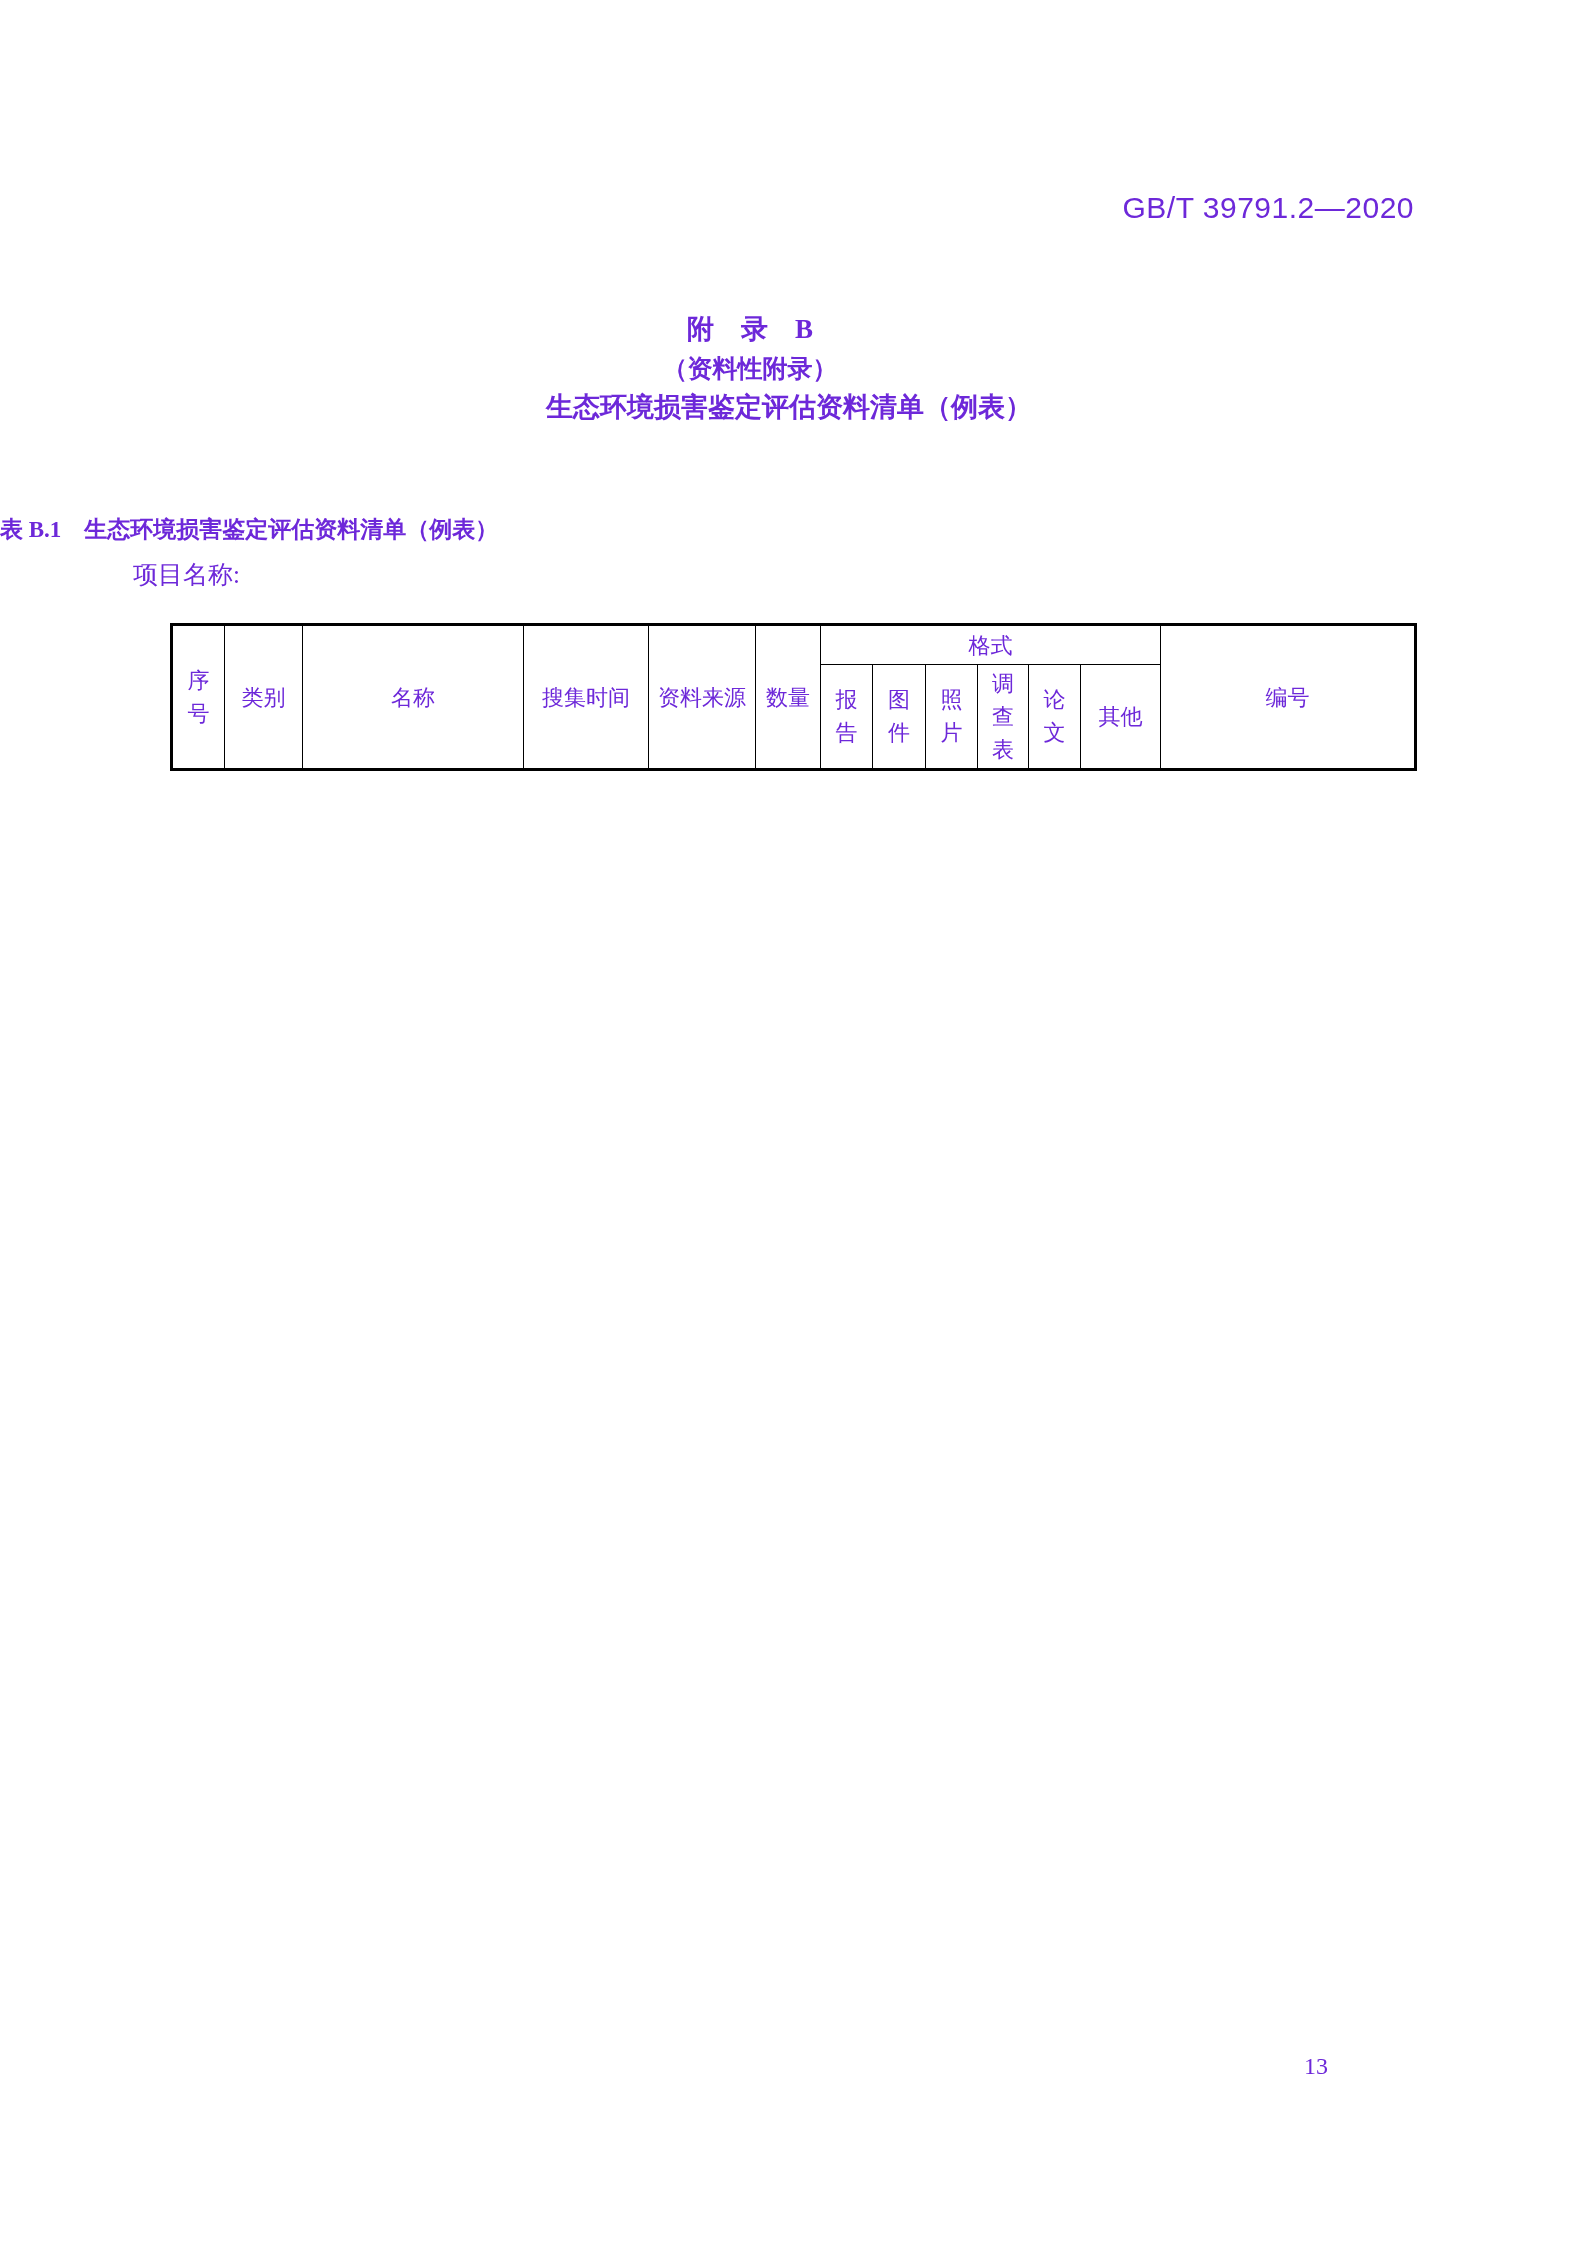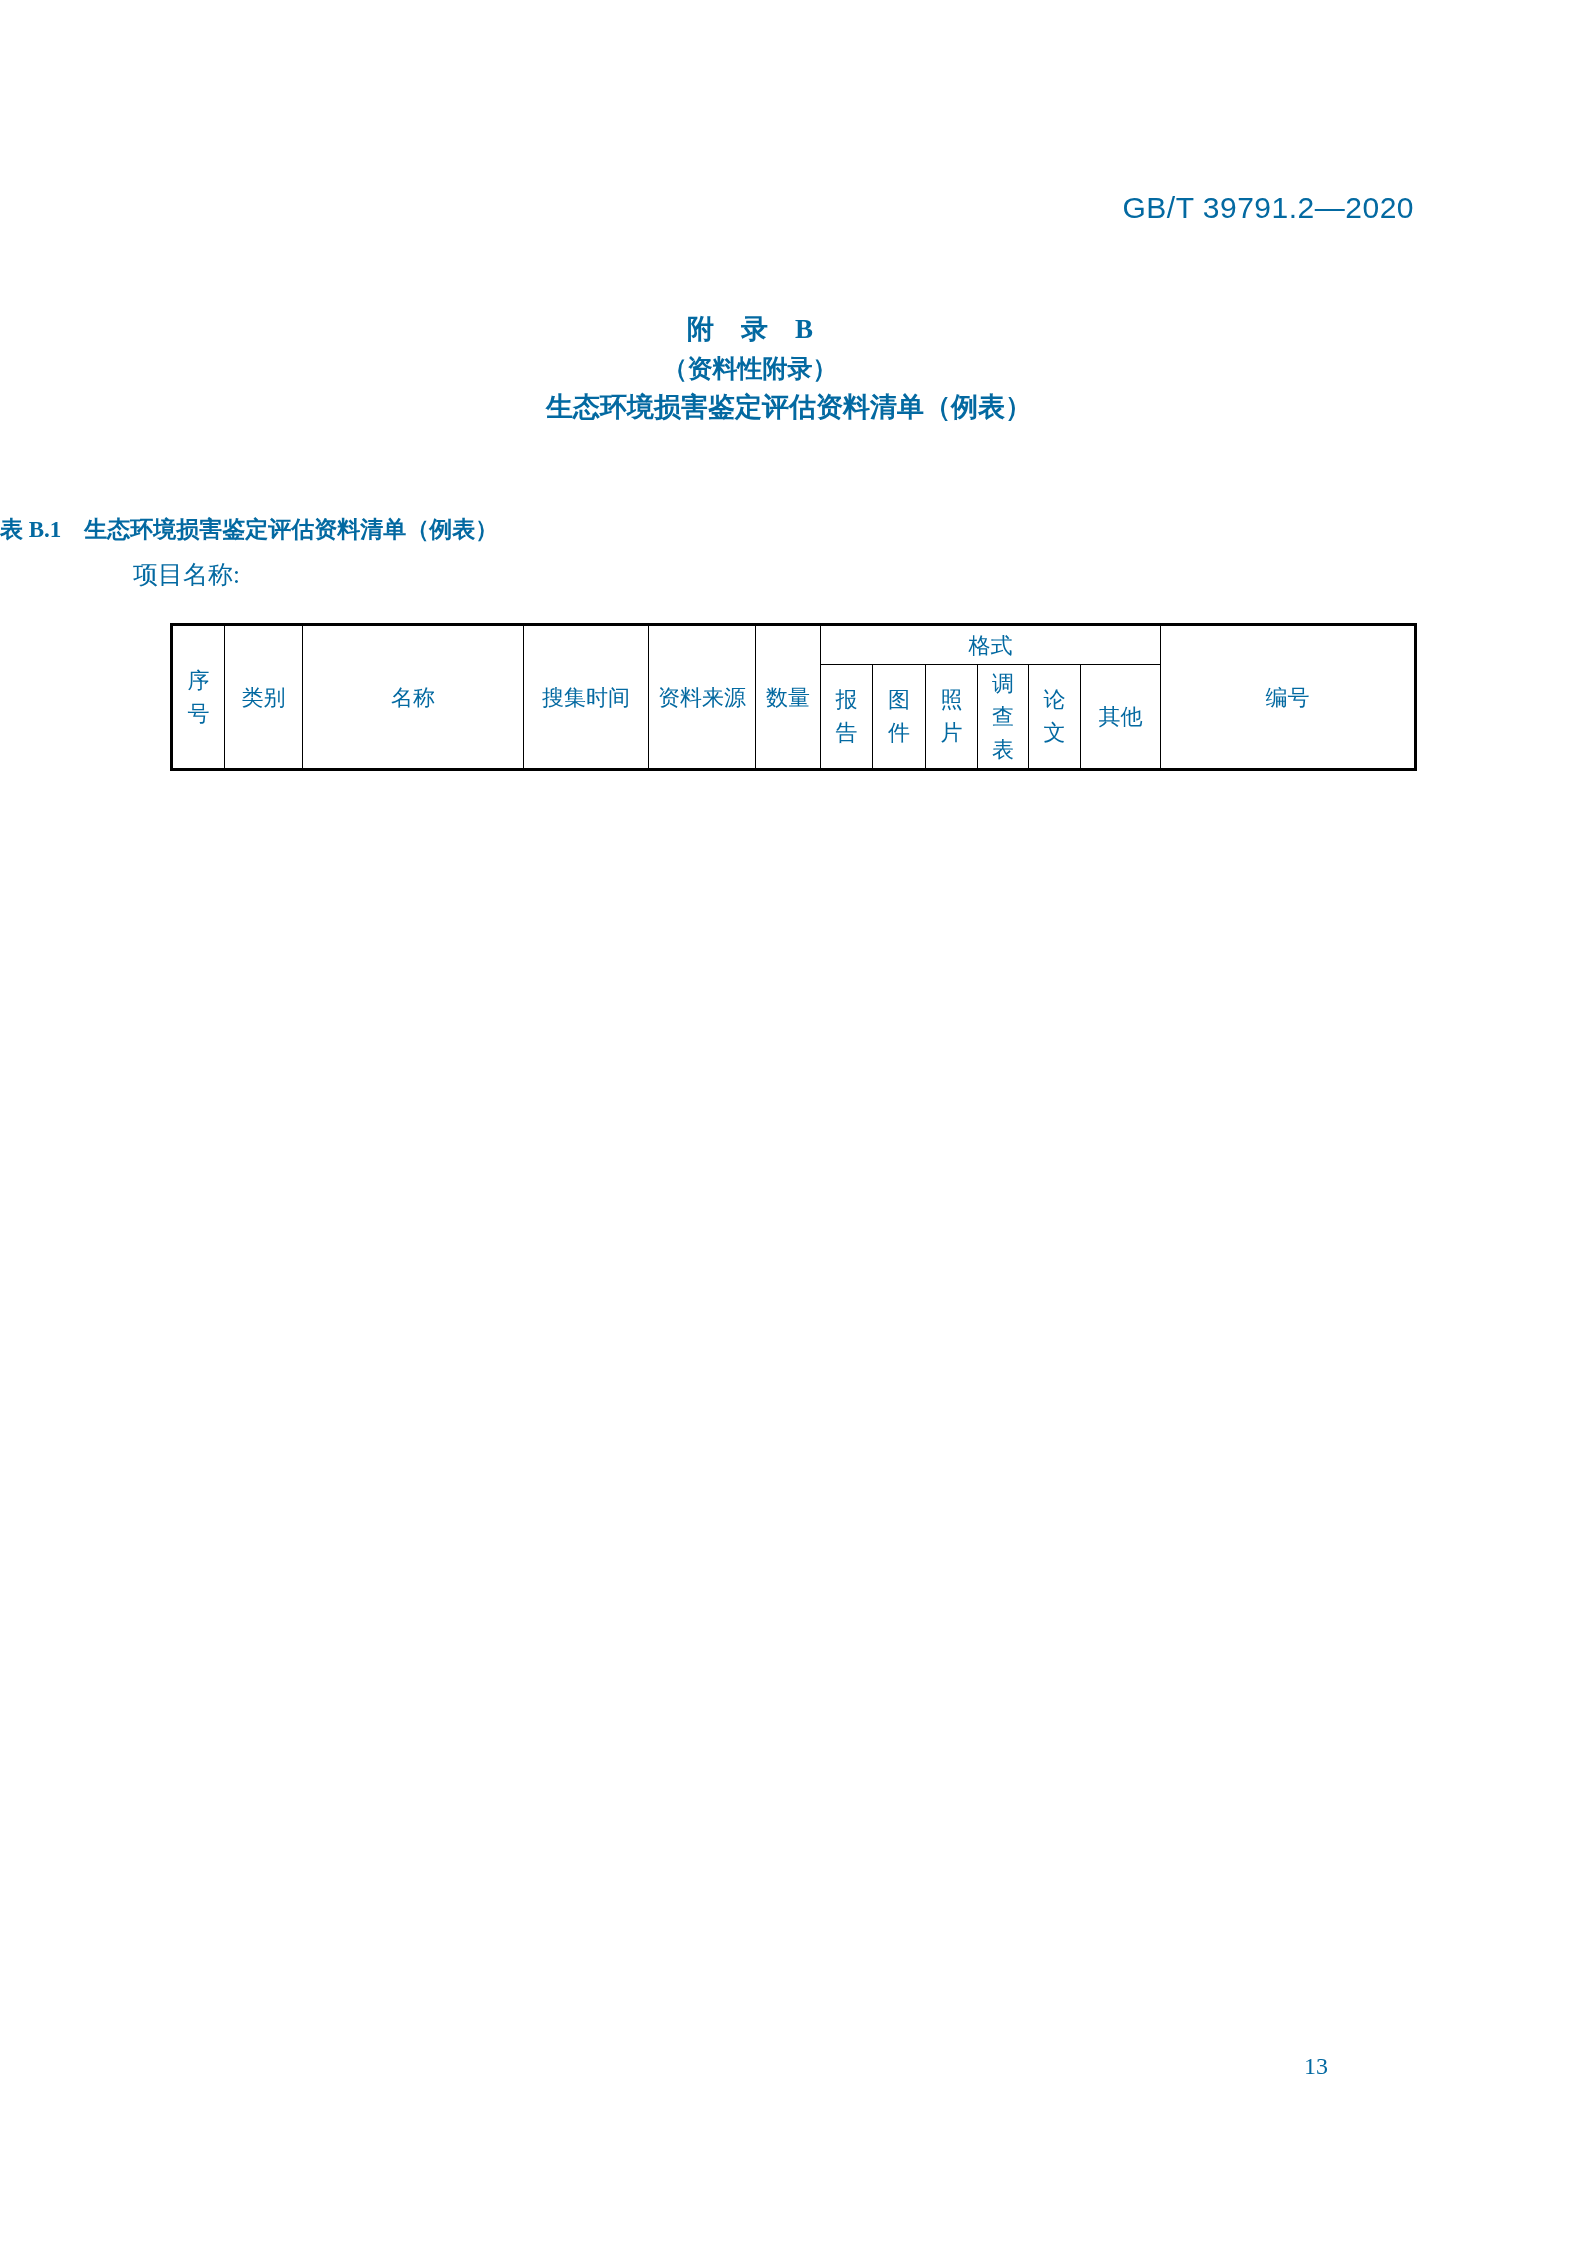--- a/index.html
+++ b/index.html
@@ -1,18 +1,18 @@
 <!DOCTYPE html>
 <html><head>
 <meta charset="utf-8">
 <style>
   html,body { margin:0; padding:0; background:#ffffff; }
   .page {
     position:relative; width:1588px; height:2245px; background:#ffffff;
-    font-family:"Liberation Serif","DejaVu Serif",serif; color:#0369a1;
+    font-family:"Liberation Serif","DejaVu Serif",serif; color:#6d28d9;
     overflow:hidden;
   }
   .doc-number {
     position:absolute; top:191px; left:0; width:1414px; text-align:right;
     font-family:"Liberation Sans","DejaVu Sans",sans-serif;
     font-size:30px; letter-spacing:0.5px;
   }
   .title-line { position:absolute; left:0; width:1500px; text-align:center; font-weight:bold; }
   .title-1 { top:311px; font-size:27px; }
   .title-2 { top:352px; font-size:25px; }

